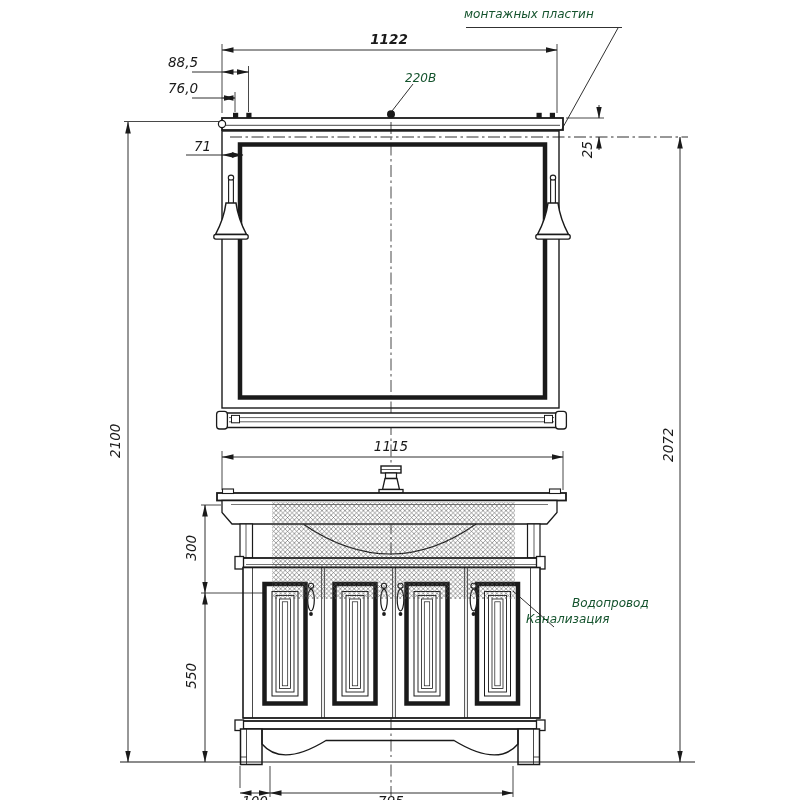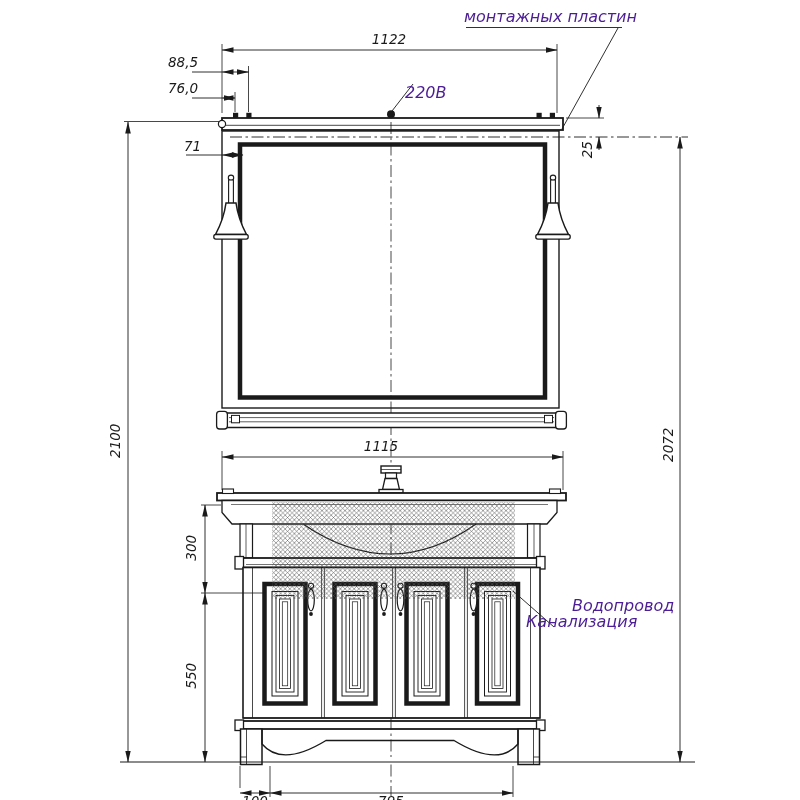--- a/index.html
+++ b/index.html
@@ -1,21 +1,21 @@
 <!DOCTYPE html>
 <html><head>
 <meta charset="utf-8">
 <style>
   html,body{margin:0;padding:0;background:#fff;}
   .page{position:relative;width:800px;height:800px;overflow:hidden;background:#fff;
         font-family:"DejaVu Sans",sans-serif;}
   svg{position:absolute;left:0;top:0;}
   .dim{position:absolute;font-style:italic;font-size:13.5px;color:#1a1a1a;
        line-height:1;white-space:nowrap;}
-  .lbl{position:absolute;font-style:italic;font-size:16px;color:#4c1d95;
+  .lbl{position:absolute;font-style:italic;font-size:12px;color:#14532d;
        line-height:1.1;white-space:nowrap;}
   .c{text-align:center;} .r{text-align:left;}
   .vert{transform:rotate(-90deg);transform-origin:center center;}
 </style>
 </head>
 <body>
 
 <div class="page">
 
 <svg width="800" height="800" viewBox="0 0 800 800">
@@ -224,29 +224,29 @@
     </g>
     <line x1="205" y1="505" x2="205" y2="593" stroke-width="0.9" marker-start="url(#arr)" marker-end="url(#arr)"></line>
     <line x1="205" y1="593" x2="205" y2="762" stroke-width="0.9" marker-start="url(#arr)" marker-end="url(#arr)"></line>
     <line x1="120" y1="762" x2="695" y2="762" stroke-width="1.1"></line>
     <line x1="240" y1="793" x2="270" y2="793" stroke-width="0.9" marker-start="url(#arr)" marker-end="url(#arr)"></line>
     <line x1="270" y1="793" x2="513" y2="793" stroke-width="0.9" marker-start="url(#arr)" marker-end="url(#arr)"></line>
   </g>
 </svg>
 
 <div class="lbl" style="left:464px;top:8px;width:170px;">монтажных пластин</div>
-<div class="dim c" style="left:354px;top:33px;width:70px;">1122</div>
+<div class="dim c" style="left:354px;top:33px;width:70px;font-weight:bold;">1122</div>
 <div class="dim r" style="left:168px;top:56px;width:46px;">88,5</div>
-<div class="lbl" style="left:405px;top:72px;margin-top:12px;">220В</div>
+<div class="lbl" style="left:405px;top:72px;">220В</div>
 <div class="dim r" style="left:168px;top:82px;width:46px;">76,0</div>
-<div class="dim r" style="left:184px;top:140px;width:36px;">71</div>
+<div class="dim r" style="left:194px;top:140px;width:36px;">71</div>
 <div class="dim c vert" style="left:573px;top:143px;width:30px;">25</div>
 <div class="dim c vert" style="left:86px;top:434px;width:60px;">2100</div>
 <div class="dim c vert" style="left:639px;top:438px;width:60px;">2072</div>
-<div class="dim c" style="left:346px;top:440px;width:70px;text-align:center;">1115</div>
+<div class="dim c" style="left:356px;top:440px;width:70px;text-align:center;">1115</div>
 <div class="dim c vert" style="left:162px;top:541px;width:60px;">300</div>
 <div class="lbl" style="left:556px;top:597px;margin-left:16px;">Водопровод</div>
 <div class="lbl" style="left:526px;top:613px;">Канализация</div>
 <div class="dim c vert" style="left:162px;top:669px;width:60px;">550</div>
 <div class="dim c" style="left:233px;top:795px;width:44px;">100</div>
 <div class="dim c" style="left:356px;top:795px;width:70px;">795</div>
 
 </div>
 
 </body></html>

